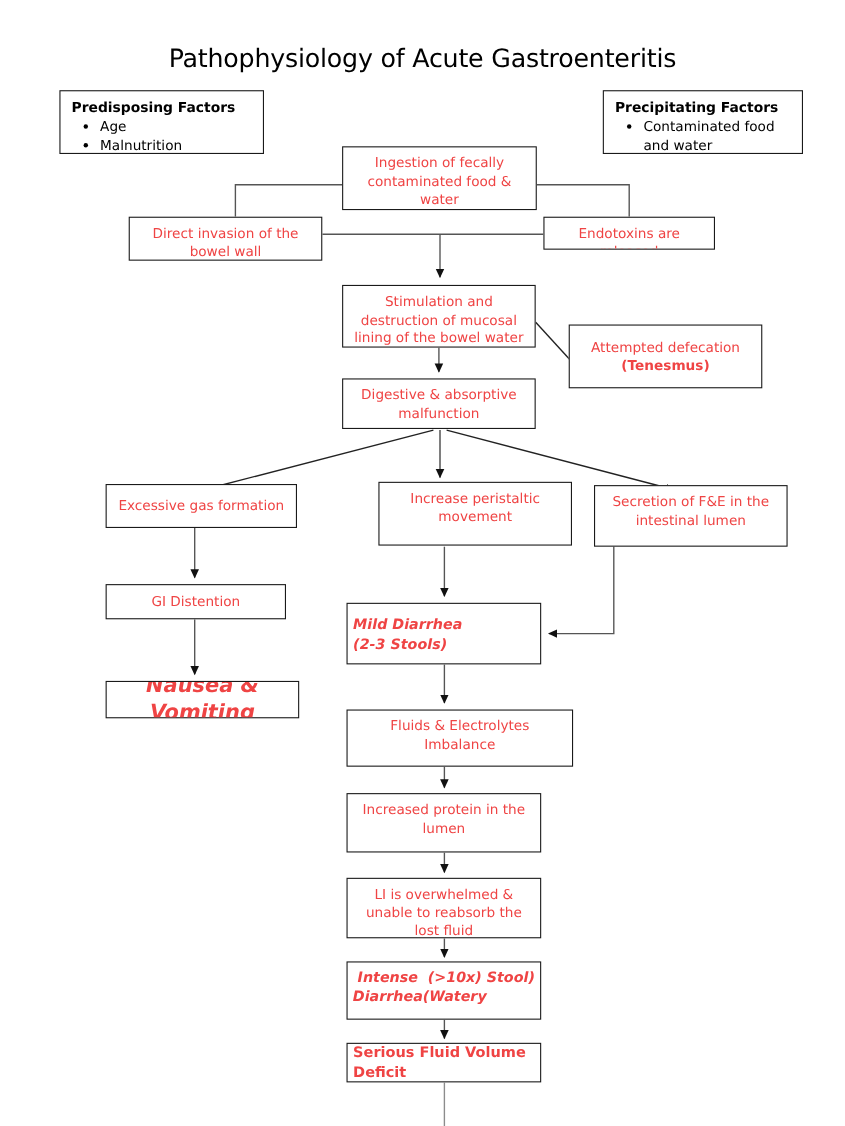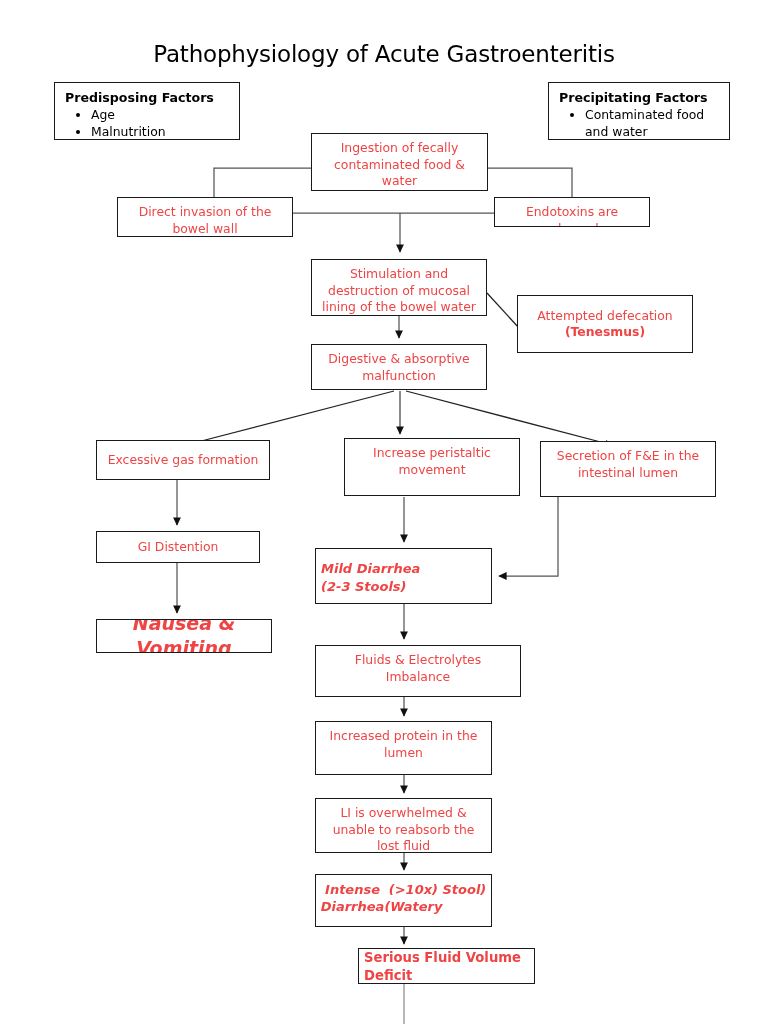--- a/index.html
+++ b/index.html
@@ -180,18 +180,18 @@
   <div class="node" style="left:315px; top:721px; width:177px; height:54px;">Increased protein in the lumen</div>
 
   <div class="node" style="left:315px; top:798px; width:177px; height:55px;">LI is overwhelmed &amp; unable to reabsorb the lost fluid</div>
 
   <div class="node bolditalic" style="left:315px; top:874px; width:177px; height:53px; flex-direction:row; font-size:13px;">
     <span>Intense Diarrhea</span>
     <span>(&gt;10x) (Watery</span>
     <span>Stool)</span>
   </div>
 
-  <div class="node clip bold" style="left:315px; top:948px; width:177px; height:36px; flex-direction:column; font-size:13.2px; padding-top:5px;margin-left:43px;">
+  <div class="node clip bold" style="left:315px; top:948px; width:177px; height:36px; flex-direction:column; font-size:13.2px; padding-top:5px;">
     <span>Serious Fluid Volume</span>
     <span>Deficit</span>
   </div>
 
 </div>
 
 </body></html>

